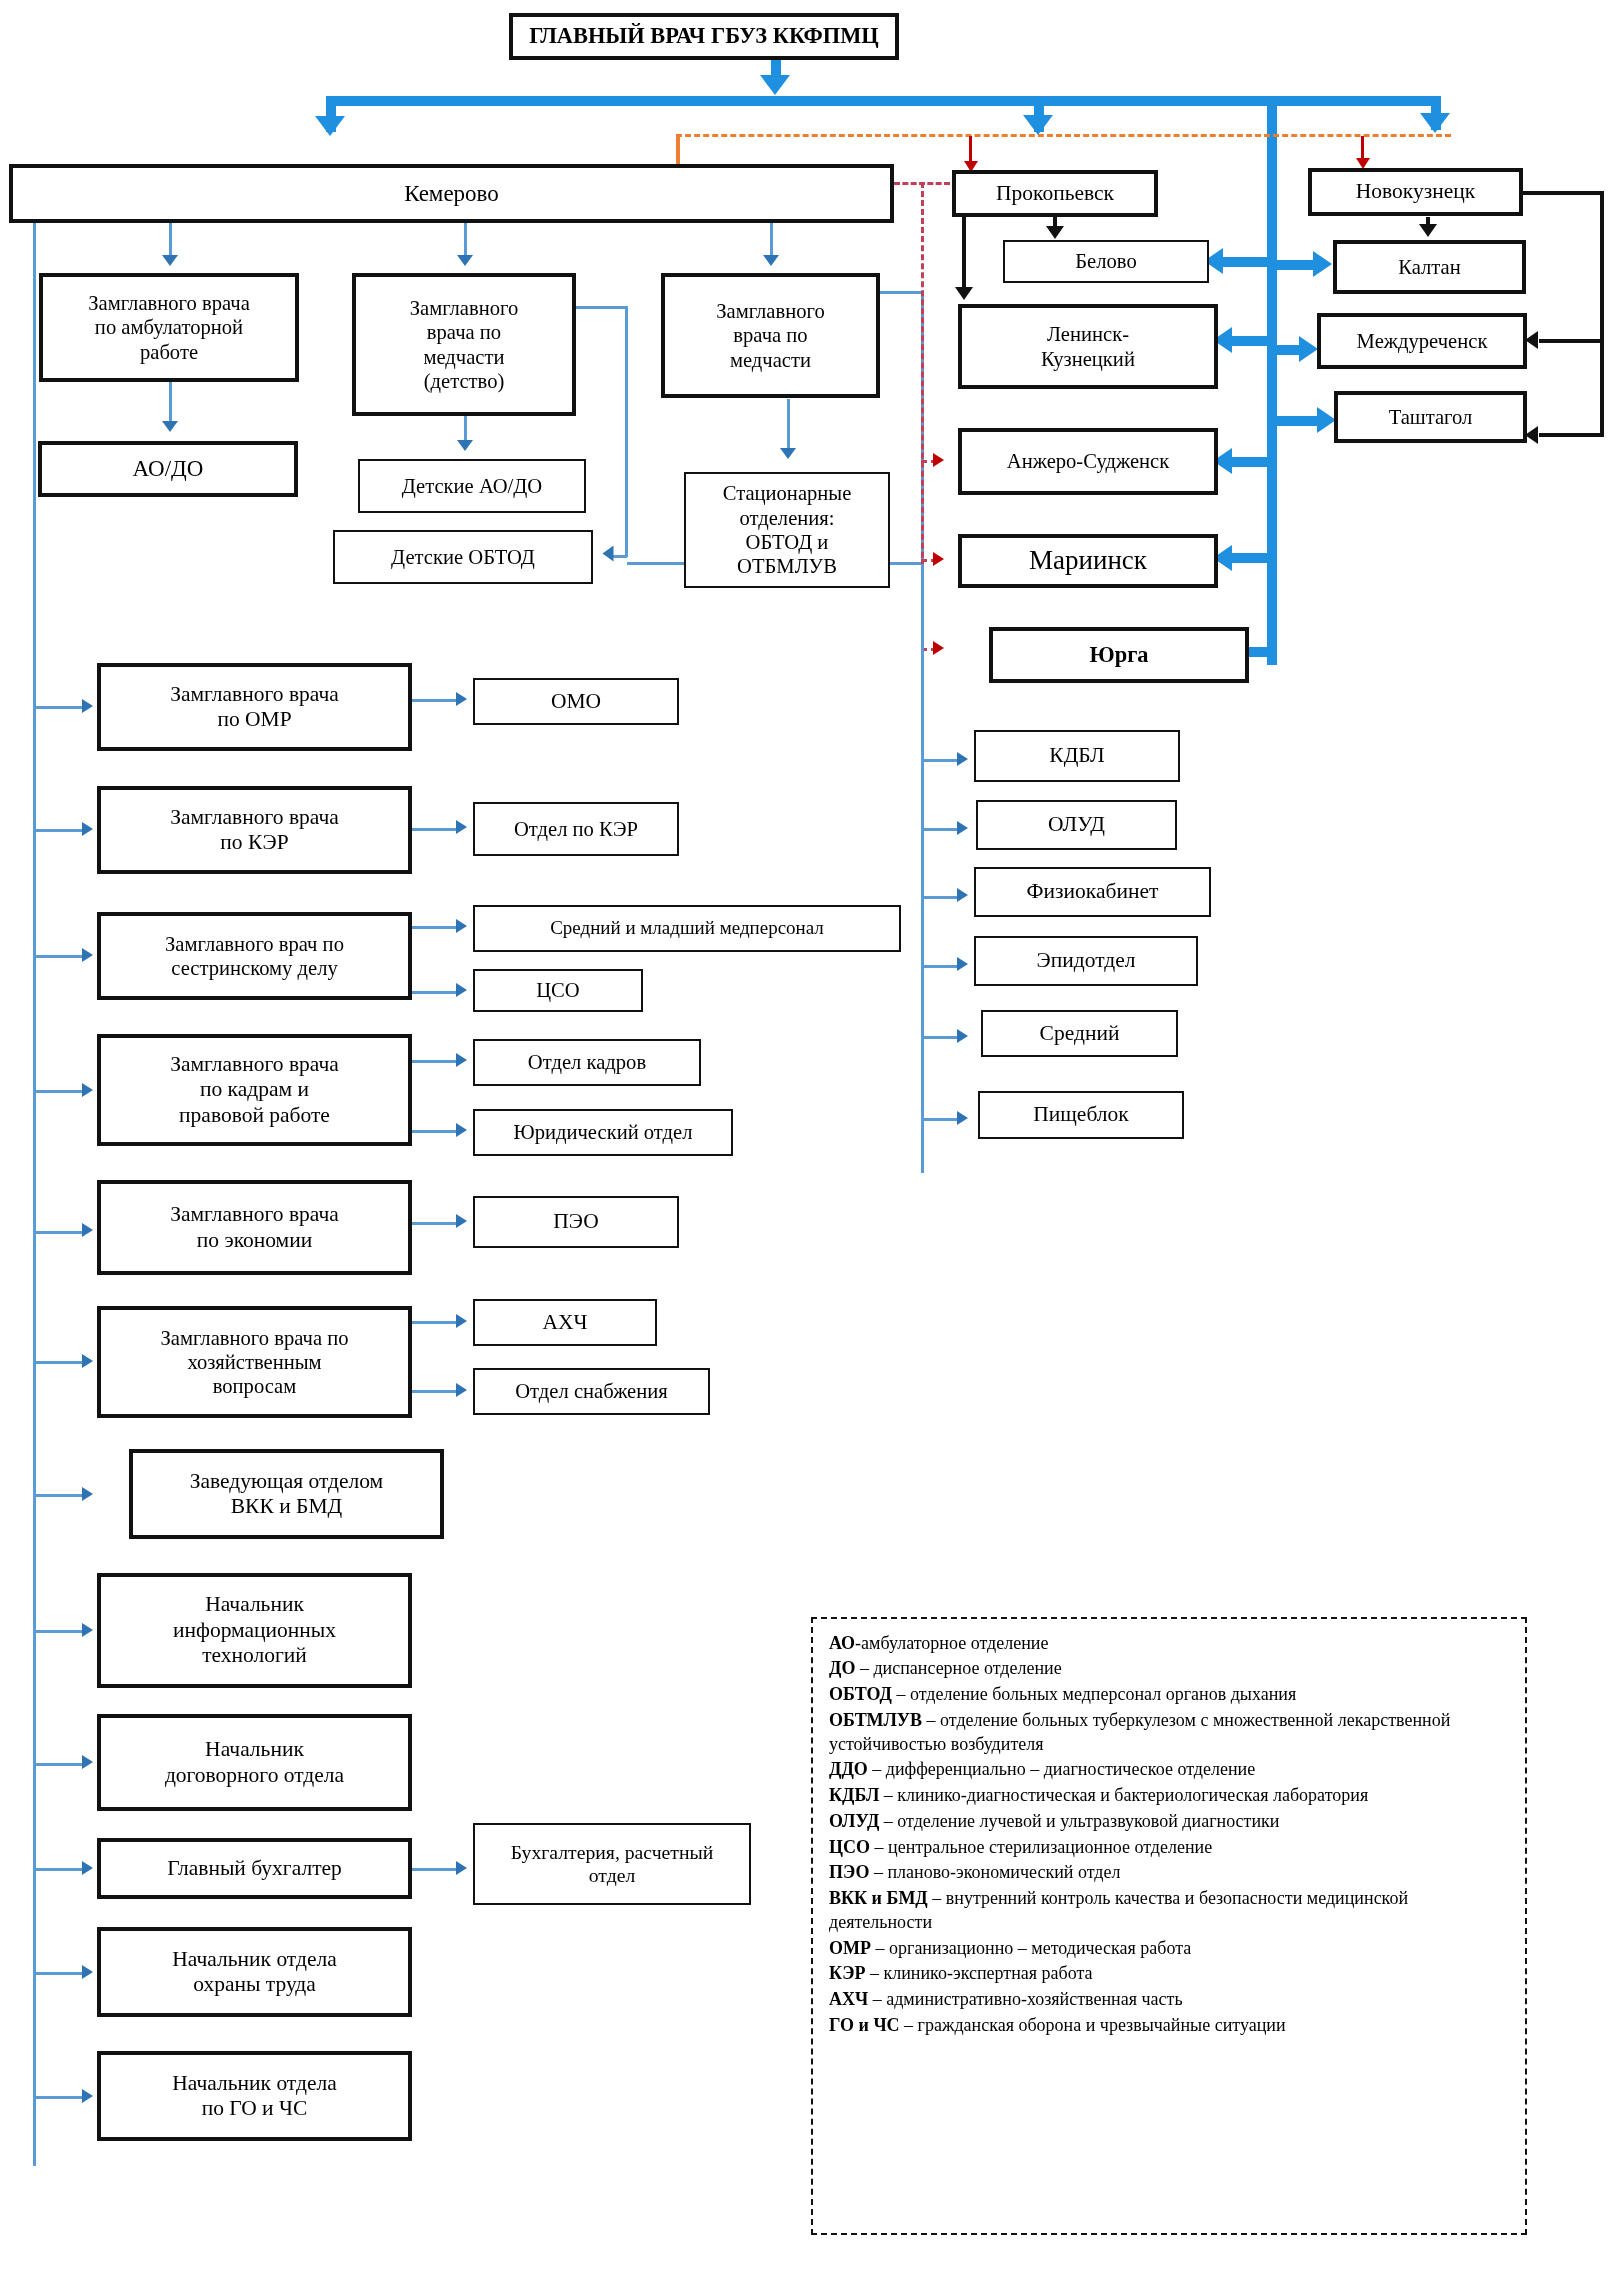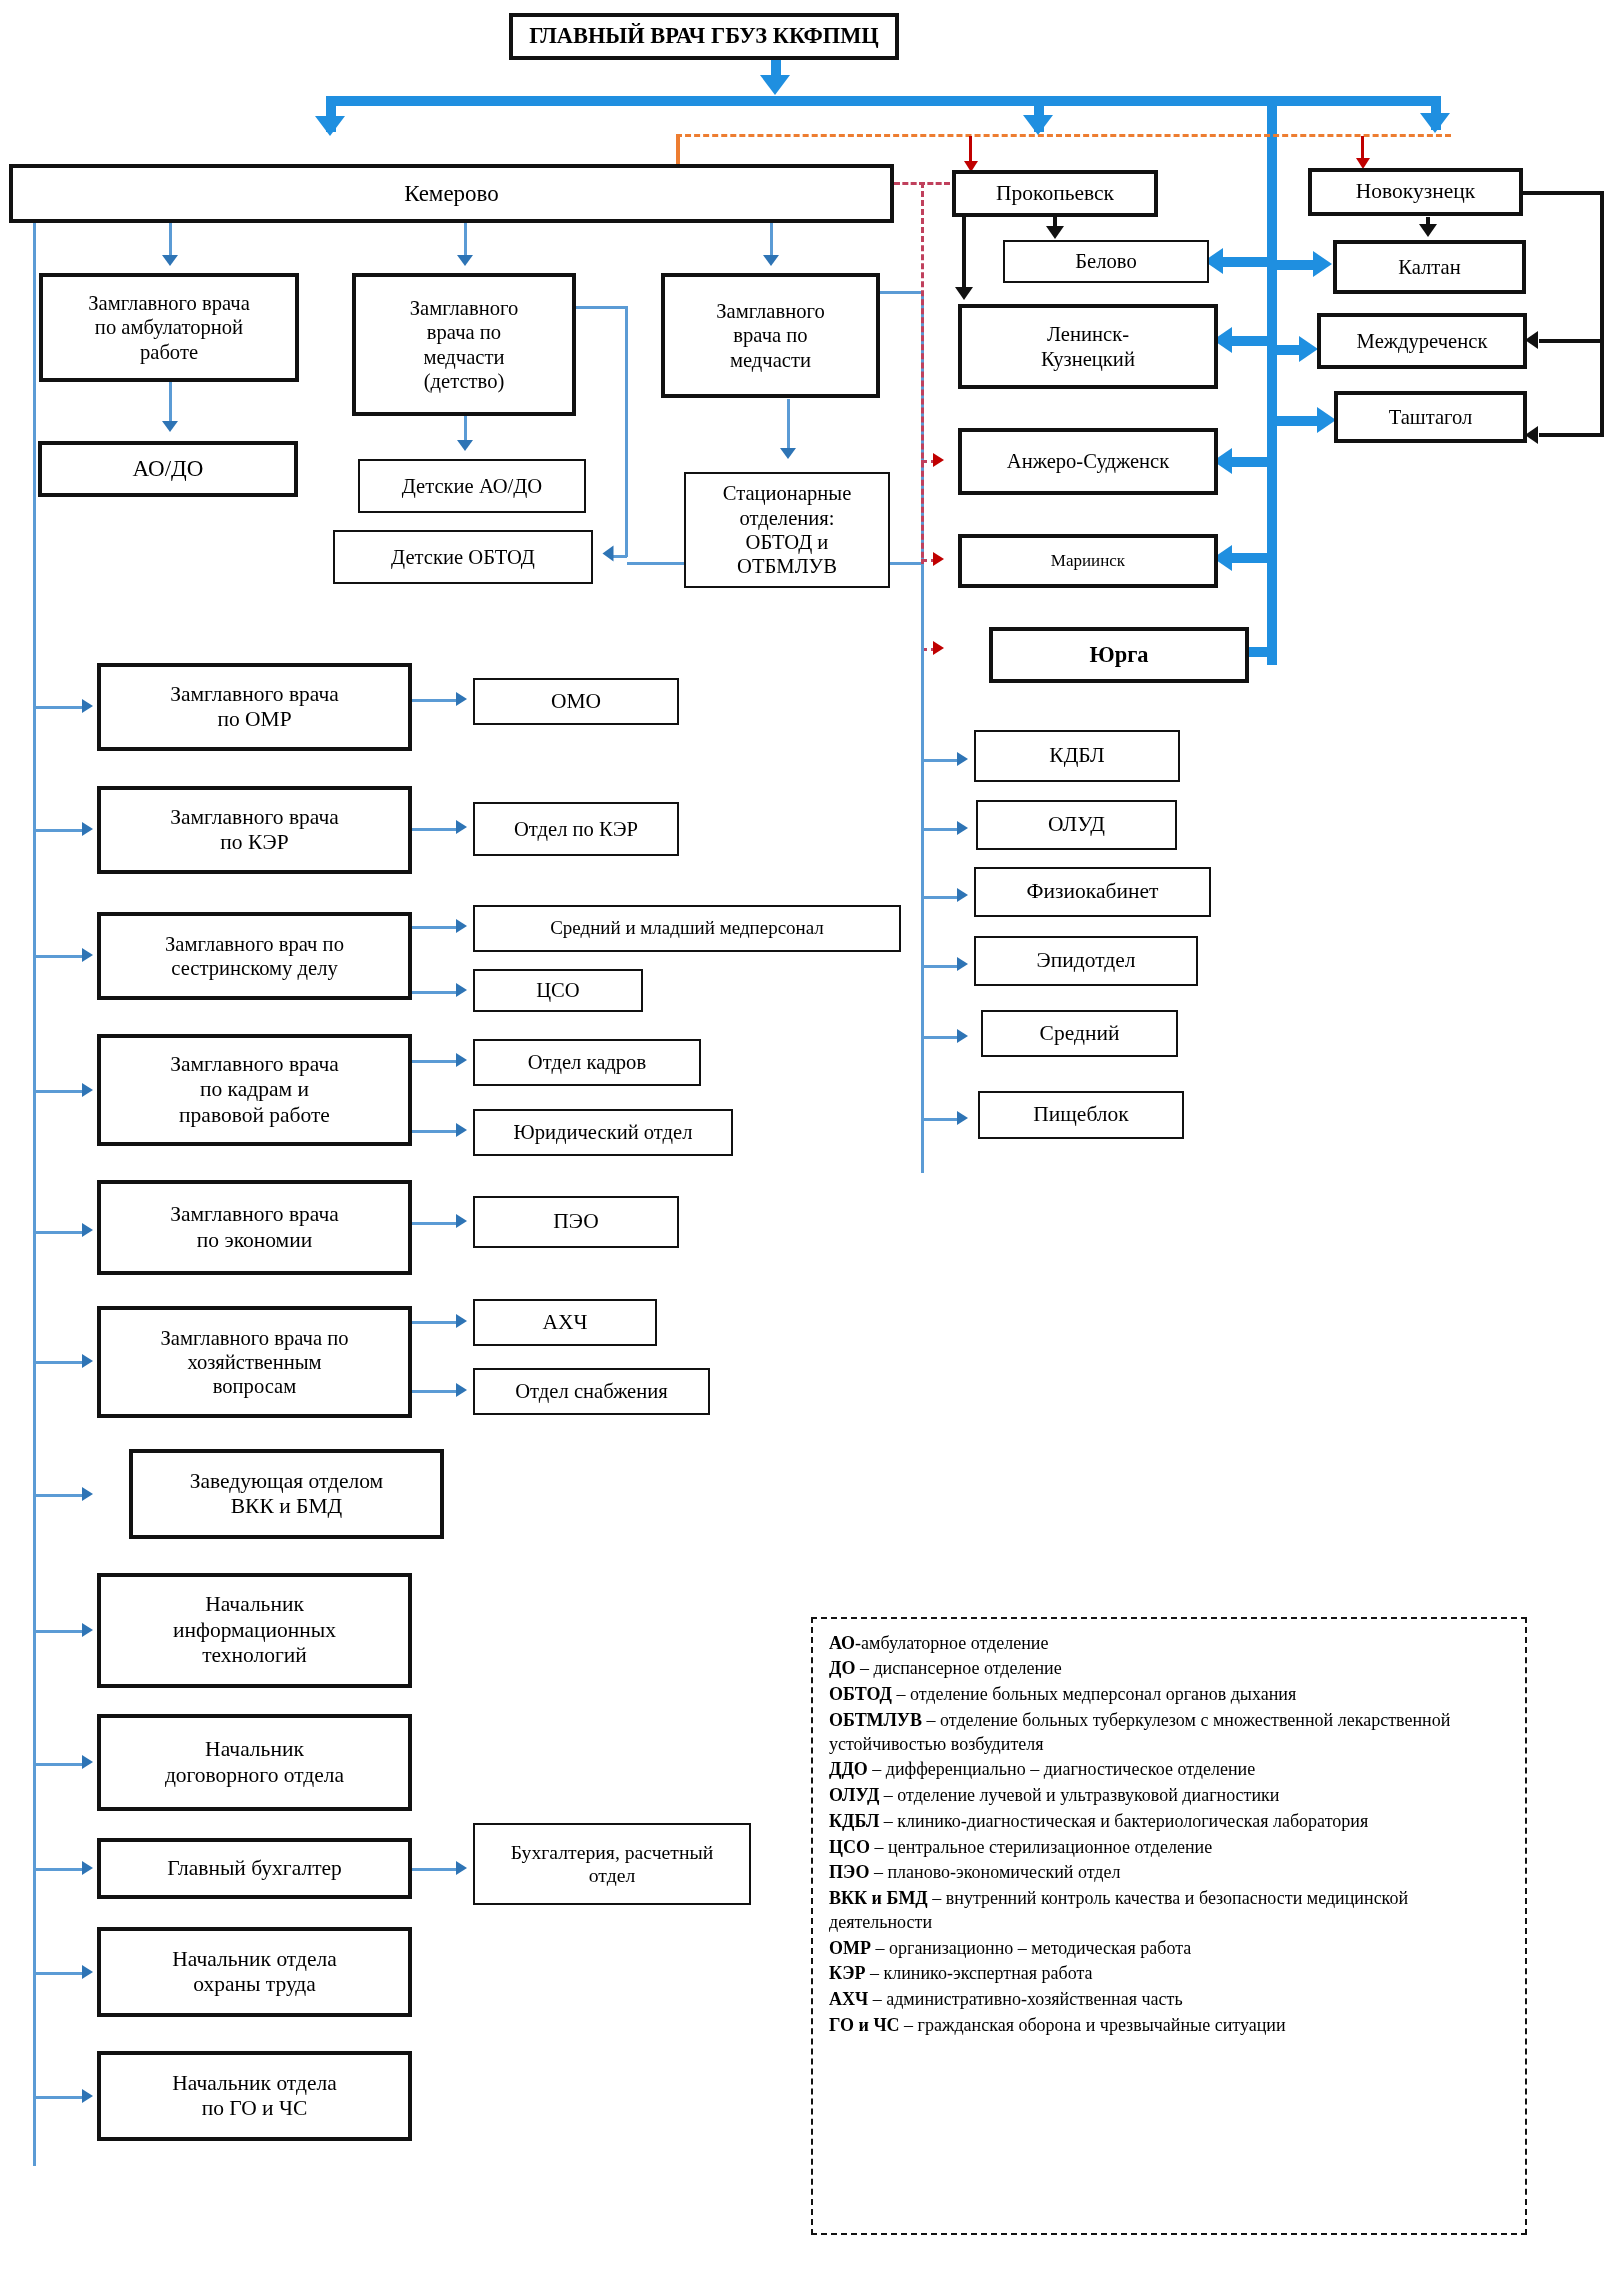--- a/index.html
+++ b/index.html
@@ -157,21 +157,21 @@
   <div class="box thick" style="left:958px;top:304px;width:260px;height:85px;font-size:20.6px;white-space:pre-line;">
     <span>Ленинск-
 Кузнецкий</span>
   </div>
   <div class="ln bk bkV" style="left:962px;top:217px;height:77px;"></div>
   <div class="ah bk-ar-d" style="left:955px;top:287px;"></div>
 
   <div class="box thick" style="left:958px;top:428px;width:260px;height:67px;font-size:20.6px;">
     <span>Анжеро-Судженск</span>
   </div>
-  <div class="box thick" style="left:958px;top:534px;width:260px;height:54px;font-size:17px;">
+  <div class="box thick" style="left:958px;top:534px;width:260px;height:54px;font-size:27px;">
     <span>Мариинск</span>
   </div>
   <div class="box thick b" style="left:958px;top:627px;width:260px;height:56px;font-size:22.4px;">
     <span>Юрга</span>
   </div>
 
   <div class="dash-pk-h" style="left:894px;top:182px;width:56px;"></div>
   <div class="dash-pk-v" style="left:921px;top:182px;height:466px;"></div>
   <div class="dash-pk-h" style="left:921px;top:460px;width:16px;"></div>
   <div class="ah pk-ar-r" style="left:933px;top:453px;"></div>
@@ -397,22 +397,22 @@
   <div class="ln lb lbH" style="left:921px;top:1118px;width:39px;"></div>
   <div class="ah lb-ar" style="left:957px;top:1111px;"></div>
 
   <div id="legend" style="left:811px;top:1617px;width:716px;height:618px;">
     <ul id="legend-list">
         <li><b>АО</b><span>-амбулаторное отделение</span></li>
         <li><b>ДО</b><span> – диспансерное отделение</span></li>
         <li><b>ОБТОД</b><span> – отделение больных медперсонал органов дыхания</span></li>
         <li><b>ОБТМЛУВ</b><span> – отделение больных туберкулезом с множественной лекарственной устойчивостью возбудителя</span></li>
         <li><b>ДДО</b><span> – дифференциально – диагностическое отделение</span></li>
+        <li><b>КДБЛ</b><span> – клинико-диагностическая и бактериологическая лаборатория</span></li>
         <li><b>ОЛУД</b><span> – отделение лучевой и ультразвуковой диагностики</span></li>
-        <li><b>КДБЛ</b><span> – клинико-диагностическая и бактериологическая лаборатория</span></li>
         <li><b>ЦСО</b><span> – центральное стерилизационное отделение</span></li>
         <li><b>ПЭО</b><span> – планово-экономический отдел</span></li>
         <li><b>ВКК и БМД</b><span> – внутренний контроль качества и безопасности медицинской деятельности</span></li>
         <li><b>ОМР</b><span> – организационно – методическая работа</span></li>
         <li><b>КЭР</b><span> – клинико-экспертная работа</span></li>
         <li><b>АХЧ</b><span> – административно-хозяйственная часть</span></li>
         <li><b>ГО и ЧС</b><span> – гражданская оборона и чрезвычайные ситуации</span></li>
       </ul>
   </div>
 

